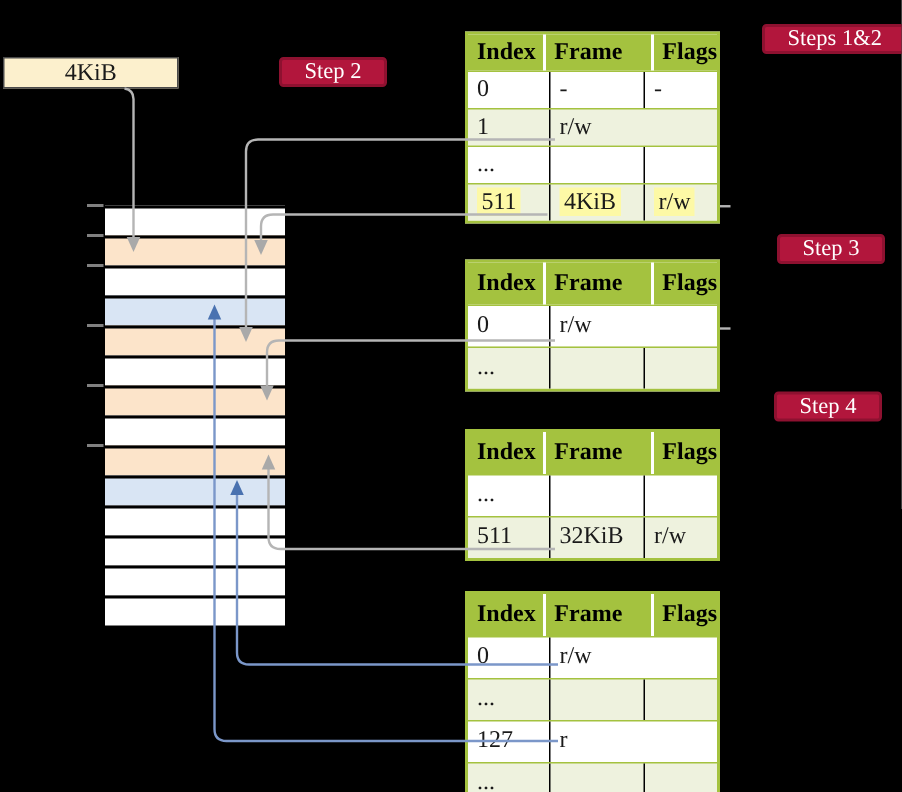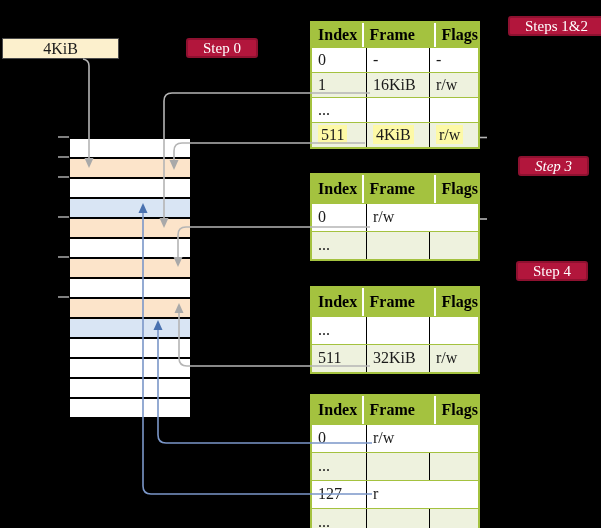--- a/index.html
+++ b/index.html
@@ -24,21 +24,21 @@
     background:var(--badge_red,#b2163c);
     border:2px solid var(--badge_border,#8e1130);
     border-radius:3px;
     color:var(--badge_text,#fff);
     font-size:15px;line-height:16px;
     padding:0 15px;
     white-space:nowrap;
   }
   .b-step0{left:186px;top:38px;}
   .b-steps12{left:508px;top:16px;}
-  .b-step3{left:518px;top:156px;font-style:italic;}
+  .b-step3{left:518px;top:156px;}
   .b-step4{left:516px;top:261px;}
   
   .stack{
     position:absolute;left:70px;top:137px;width:120px;height:280px;
   }
   .mrow{height:20px;box-sizing:border-box;border-top:2px solid #000;}
   .mrow.white{background:var(--memory_white,#fff);}
   .mrow.orange{background:var(--memory_orange,#fce4ca);}
   .mrow.blue{background:var(--memory_blue,#d9e5f4);}
   .tick{
@@ -86,21 +86,21 @@
 </style>
 </head>
 <body>
 
 <div class="canvas">
 
   <div class="label-box">
     <span>4KiB</span>
   </div>
 
-  <div class="badge b-step0">Step 0</div>
+  <div class="badge b-step0">Step 2</div>
   <div class="badge b-steps12">Steps 1&amp;2</div>
   <div class="badge b-step3">Step 3</div>
   <div class="badge b-step4">Step 4</div>
 
   <div class="stack">
       <div class="mrow white"></div>
       <div class="mrow orange"></div>
       <div class="mrow white"></div>
       <div class="mrow blue"></div>
       <div class="mrow orange"></div>
@@ -148,21 +148,20 @@
       <div class="hc c2">Frame</div>
       <div class="hc c3">Flags</div>
     </div>
     <div class="pt-row">
       <div class="bc c1">0</div>
       <div class="bc c2">-</div>
       <div class="bc c3">-</div>
     </div>
     <div class="pt-row shaded">
       <div class="bc c1">1</div>
-      <div class="bc c2">16KiB</div>
       <div class="bc c3">r/w</div>
     </div>
     <div class="pt-row">
       <div class="bc c1">...</div>
       <div class="bc c2"></div>
       <div class="bc c3"></div>
     </div>
     <div class="pt-row shaded">
       <div class="bc c1"><span class="hl">511</span></div>
       <div class="bc c2"><span class="hl">4KiB</span></div>

